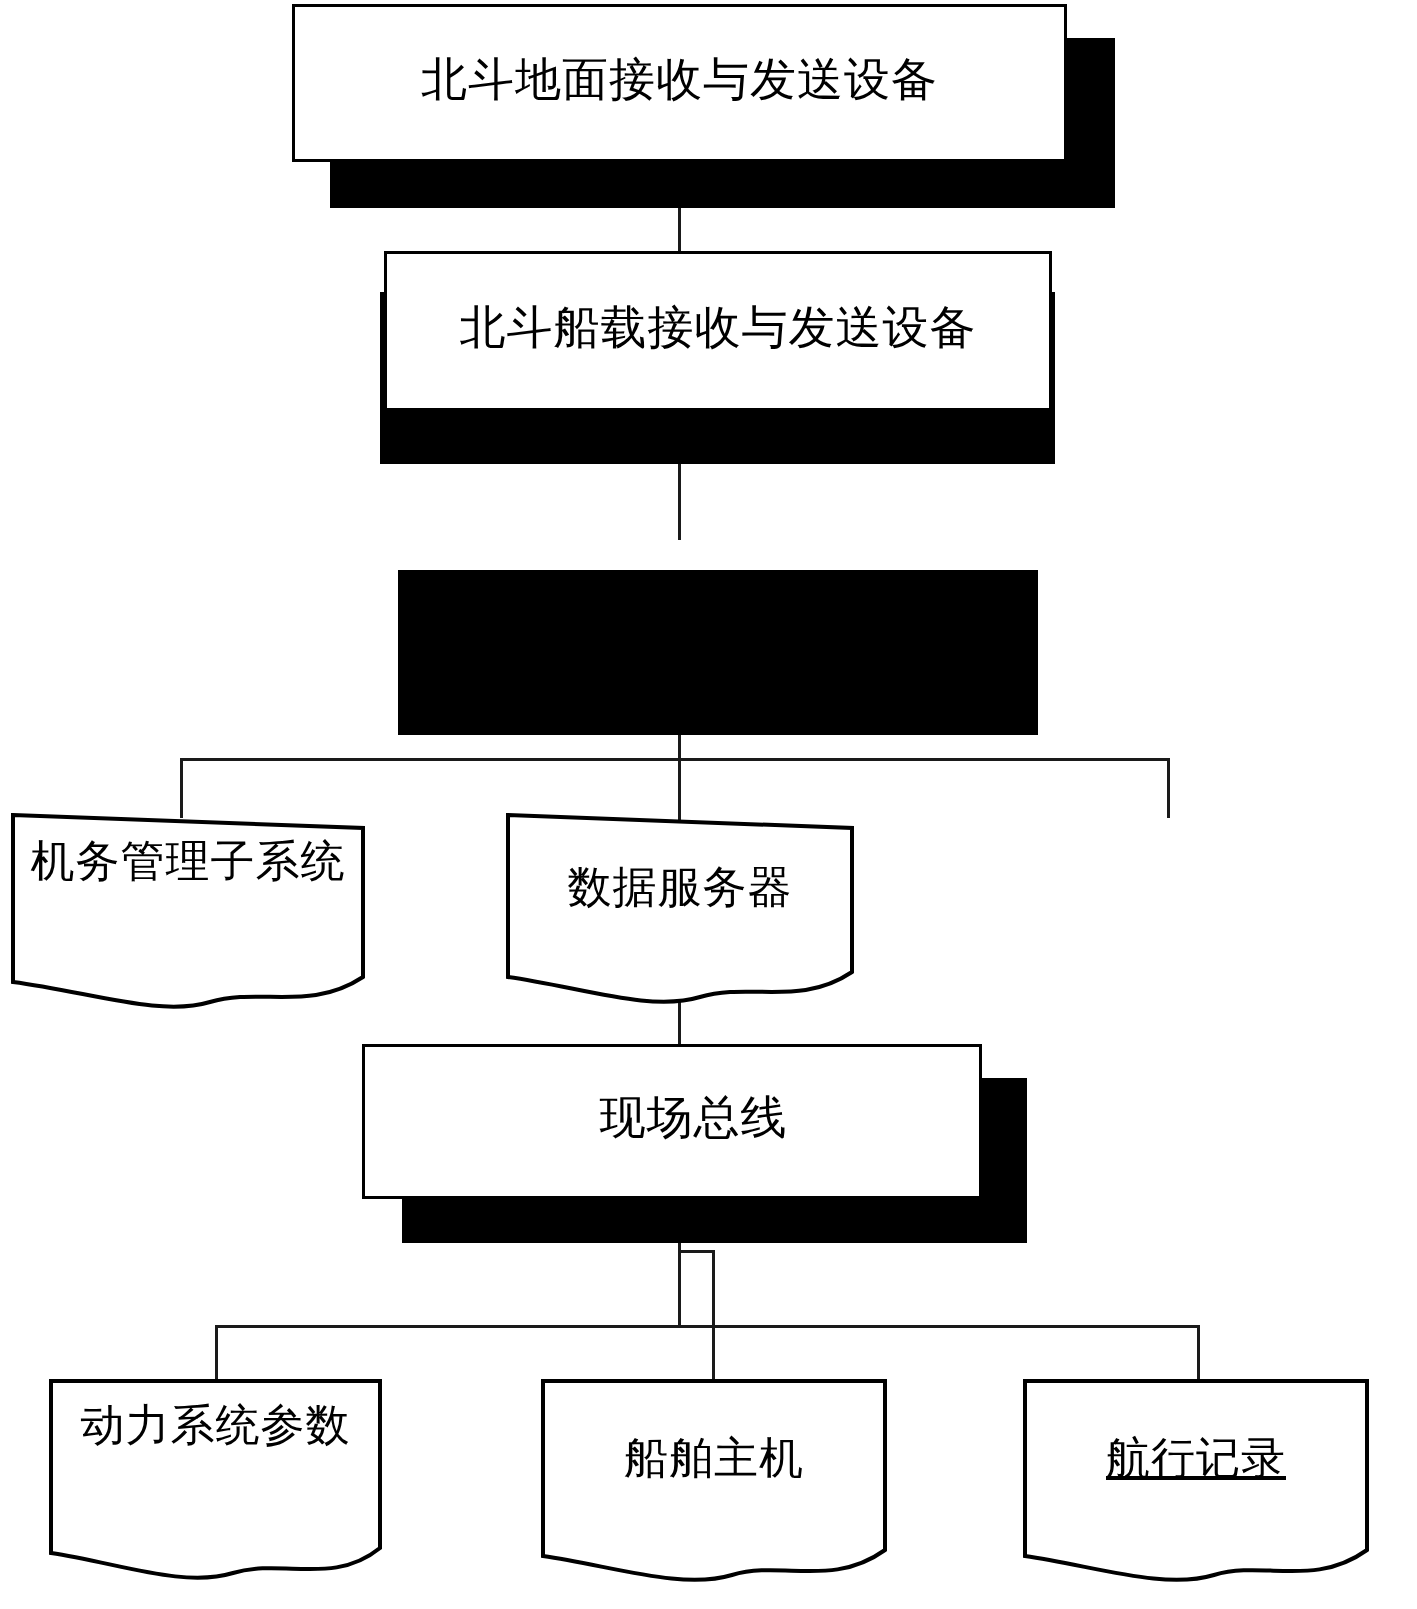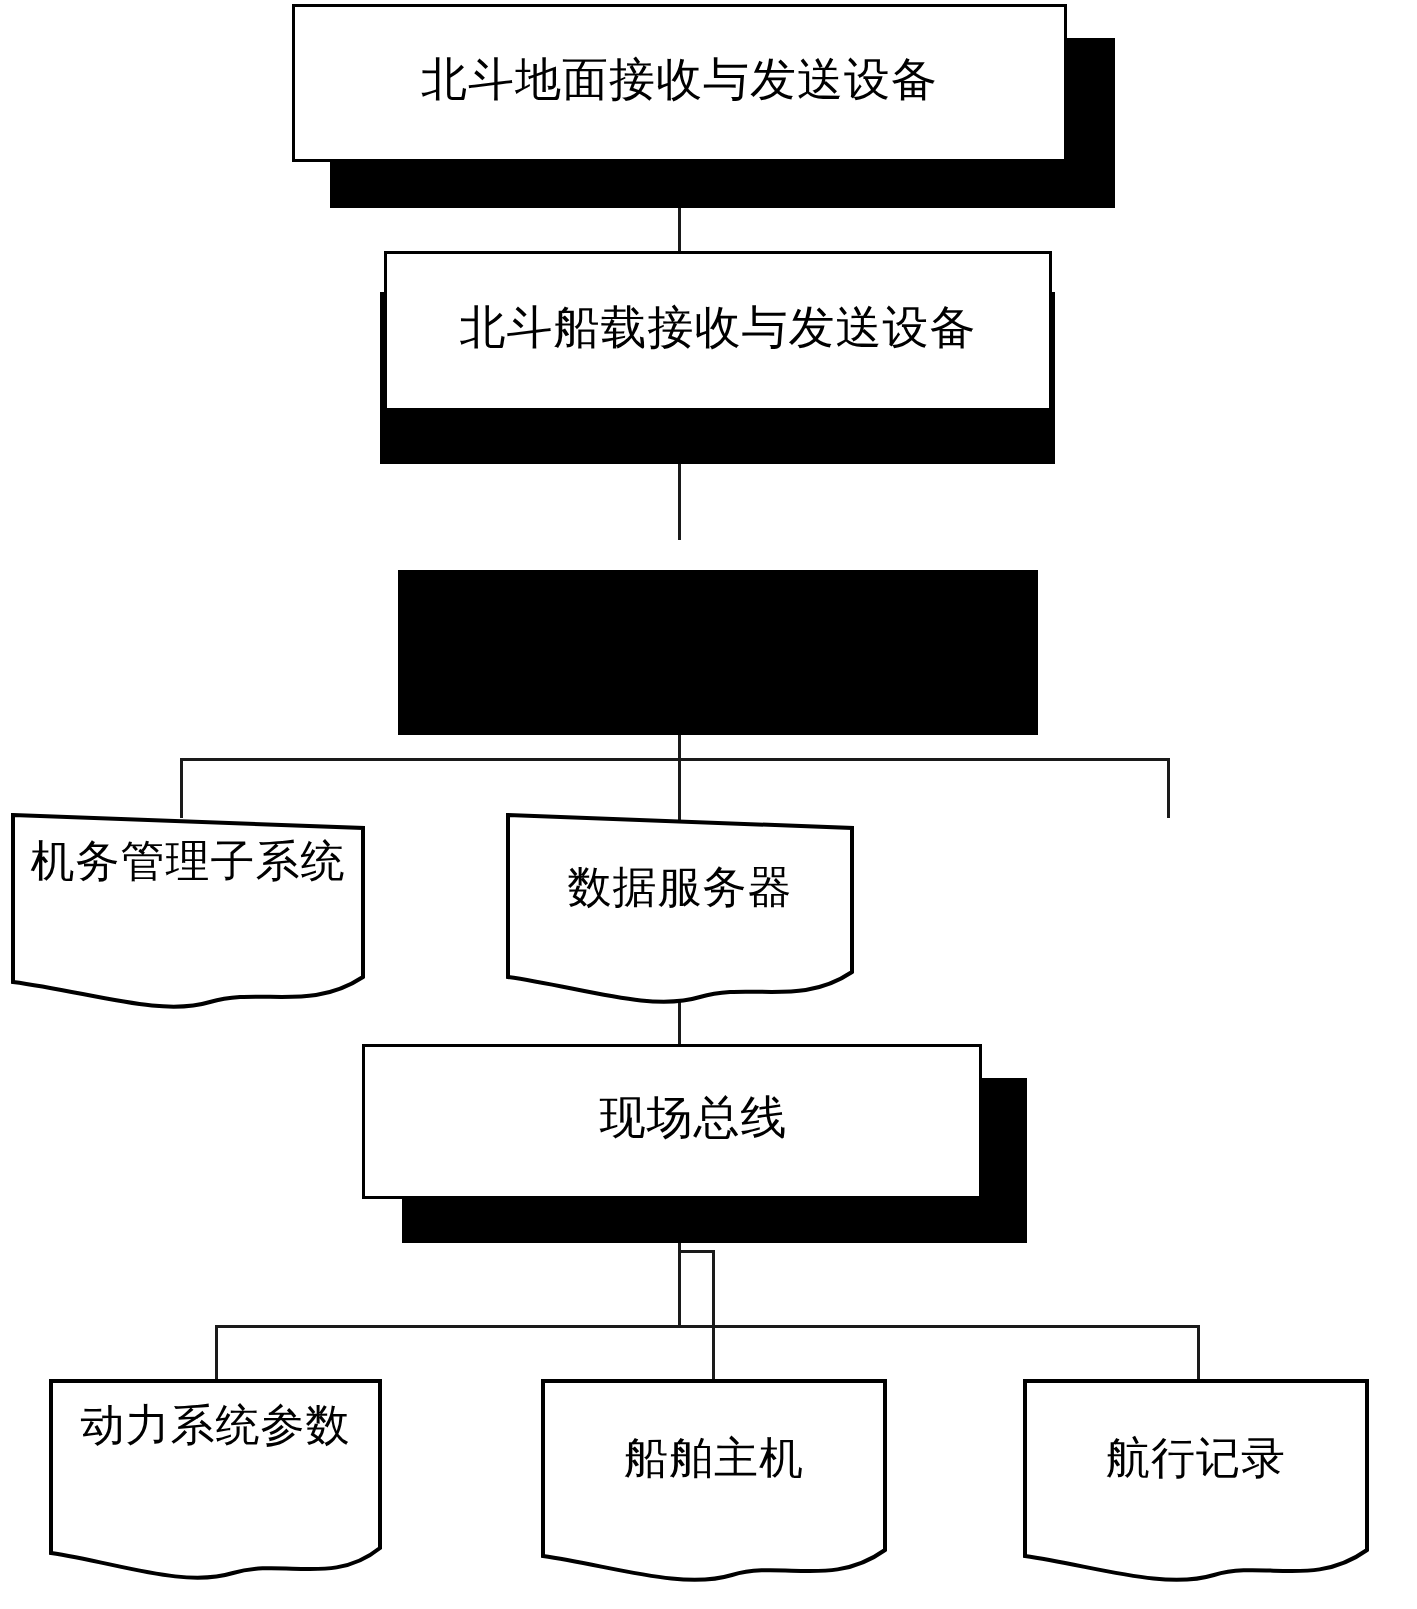--- a/index.html
+++ b/index.html
@@ -140,16 +140,16 @@
     <svg width="348" height="222" viewBox="0 0 348 222">
       <path d="M3 3 L345 3 L345 172 C292 210 242 182 192 197 C142 212 72 188 3 178 Z" fill="#ffffff" stroke="#000000" stroke-width="4"></path>
     </svg>
     <div class="doclabel fs-mid" style="top:55px;">船舶主机</div>
   </div>
 
   <div class="doc" style="left:1022px; top:1378px; width:348px; height:222px;">
     <svg width="348" height="222" viewBox="0 0 348 222">
       <path d="M3 3 L345 3 L345 172 C292 210 242 182 192 197 C142 212 72 188 3 178 Z" fill="#ffffff" stroke="#000000" stroke-width="4"></path>
     </svg>
-    <div class="doclabel fs-mid" style="top:55px;">航行记录</div>
+    <div class="doclabel fs-mid" style="top:55px;text-decoration:underline;">航行记录</div>
   </div>
 
 </div>
 
 </body></html>

